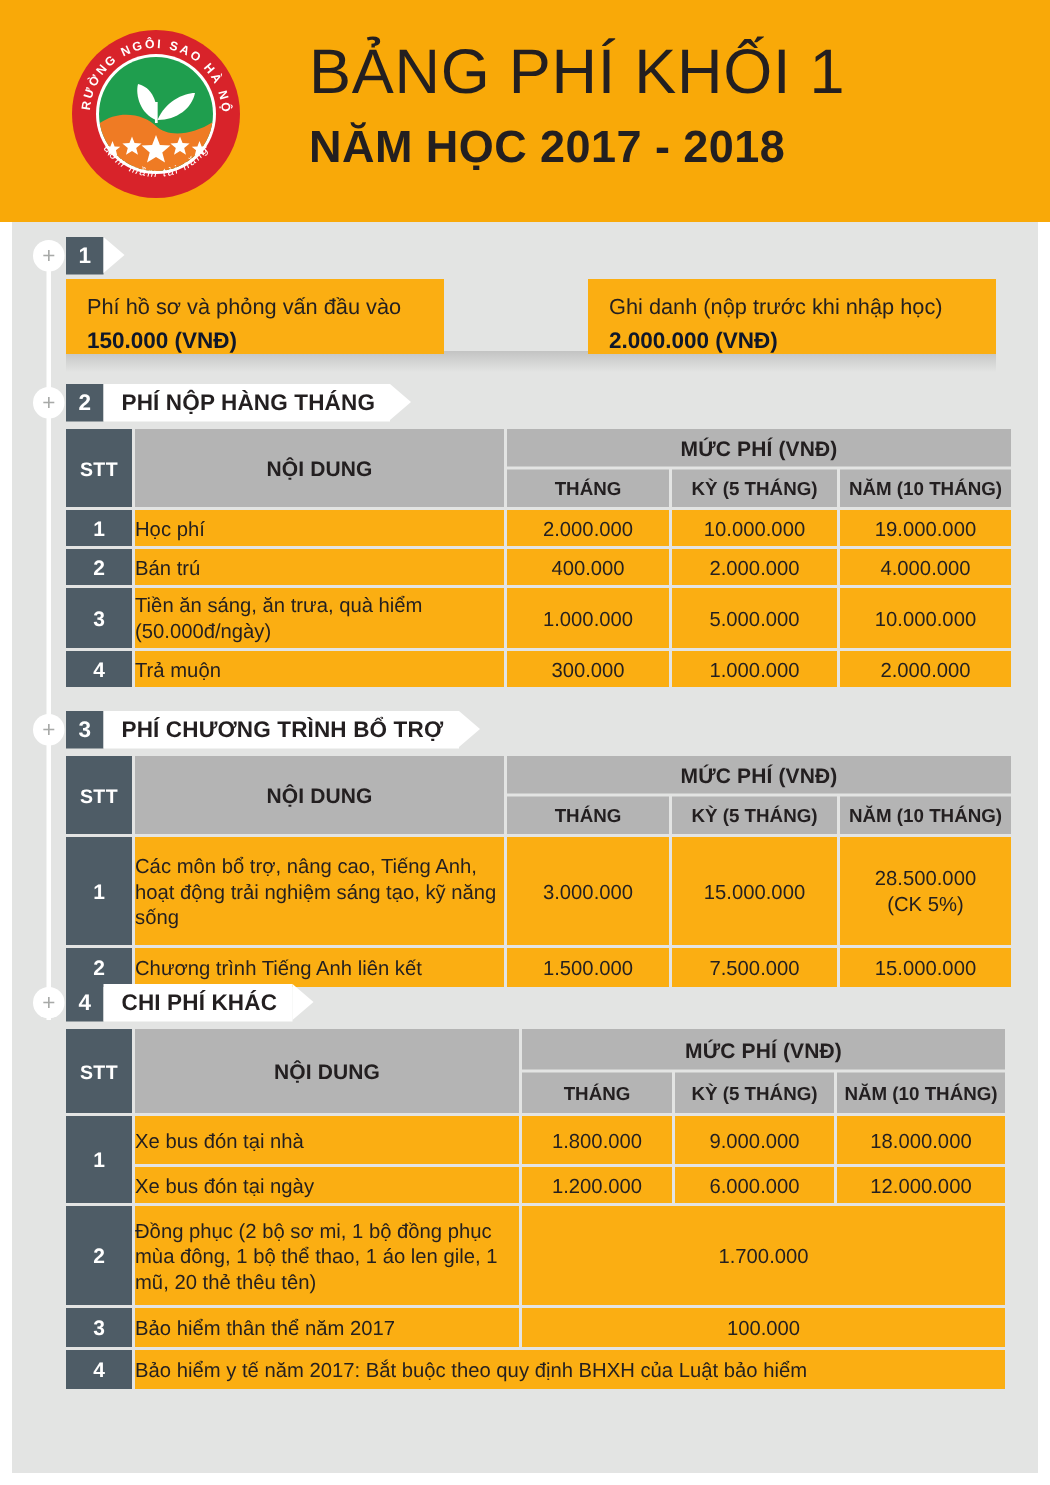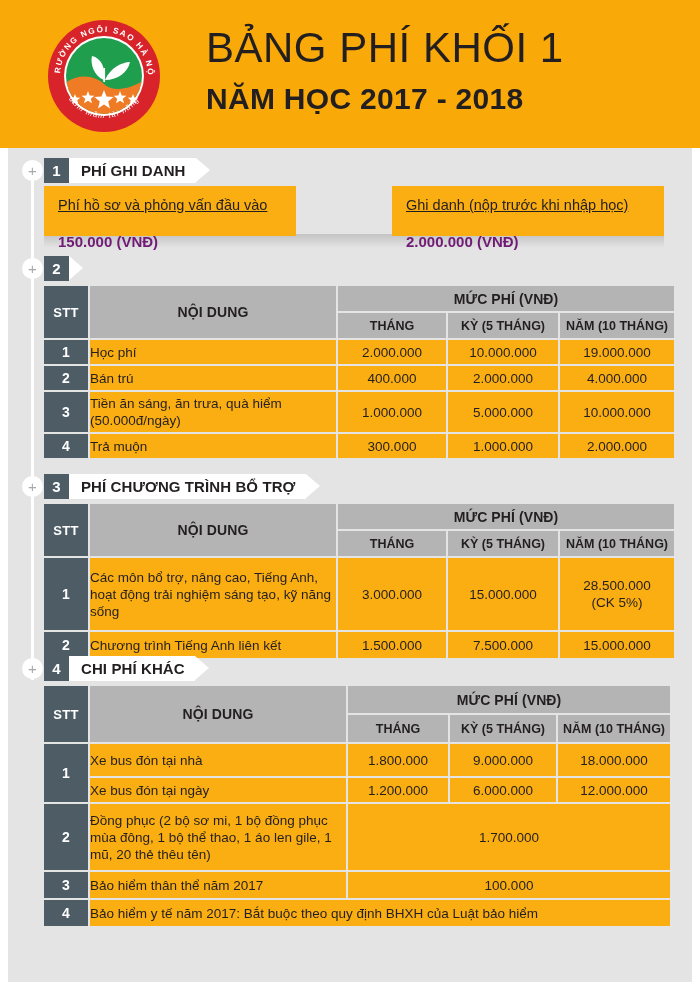--- a/index.html
+++ b/index.html
@@ -133,28 +133,27 @@
   .fee-box {
     position: absolute;
     background: #FBAE12;
     padding: 9px 14px 10px 14px;
   }
   .fee-box .fb-label {
     font-size: 14.5px;
     color: #231F20;
     line-height: 20px;
     white-space: nowrap;
-    text-decoration: underline;
   }
   .fee-box .fb-amount {
     font-size: 15px;
     font-weight: bold;
-    color: #701a75;
+    color: #0f172a;
     line-height: 21px;
-    margin-top: 16px;
+    margin-top: 2px;
     white-space: nowrap;
   }
   .shadow-strip {
     position: absolute;
     background: linear-gradient(to bottom, rgba(120,120,120,0.30), rgba(120,120,120,0));
   }
 
   
   .tbl {
     position: absolute;
@@ -272,42 +271,42 @@
     <div class="timeline-line" style="top:26px;  height:88px;"></div>
     <div class="timeline-line" style="top:124px; height:208px;"></div>
     <div class="timeline-line" style="top:342px; height:172px;"></div>
     <div class="timeline-line" style="top:524px; height:8px;"></div>
 
     <div class="node" style="top:12px;">
         <span class="plus">+</span>
       </div>
     <div class="sec-head" style="left:44px; top:10px;">
       <div class="sec-num">1</div>
-      <div class="sec-label-wrap">
-        <span class="sec-label">PHÍ GHI DANH</span>
-      </div>
       <div class="sec-point"></div>
     </div>
 
     <div class="shadow-strip" style="left:44px; top:86px; width:620px; height:14px;"></div>
 
     <div class="fee-box" style="left:44px; top:38px; width:252px; height:50px;">
       <div class="fb-label">Phí hồ sơ và phỏng vấn đầu vào</div>
       <div class="fb-amount">150.000 (VNĐ)</div>
     </div>
     <div class="fee-box" style="left:392px; top:38px; width:272px; height:50px;">
       <div class="fb-label">Ghi danh (nộp trước khi nhập học)</div>
       <div class="fb-amount">2.000.000 (VNĐ)</div>
     </div>
 
     <div class="node" style="top:110px;">
         <span class="plus">+</span>
       </div>
     <div class="sec-head" style="left:44px; top:108px;">
       <div class="sec-num">2</div>
+      <div class="sec-label-wrap">
+        <span class="sec-label">PHÍ NỘP HÀNG THÁNG</span>
+      </div>
       <div class="sec-point"></div>
     </div>
 
     <table class="tbl" style="left:42px; top:136px; width:622px;">
       <colgroup>
         <col style="width:44px">
           <col style="width:246px">
           <col style="width:108px">
           <col style="width:110px">
           <col style="width:114px">

